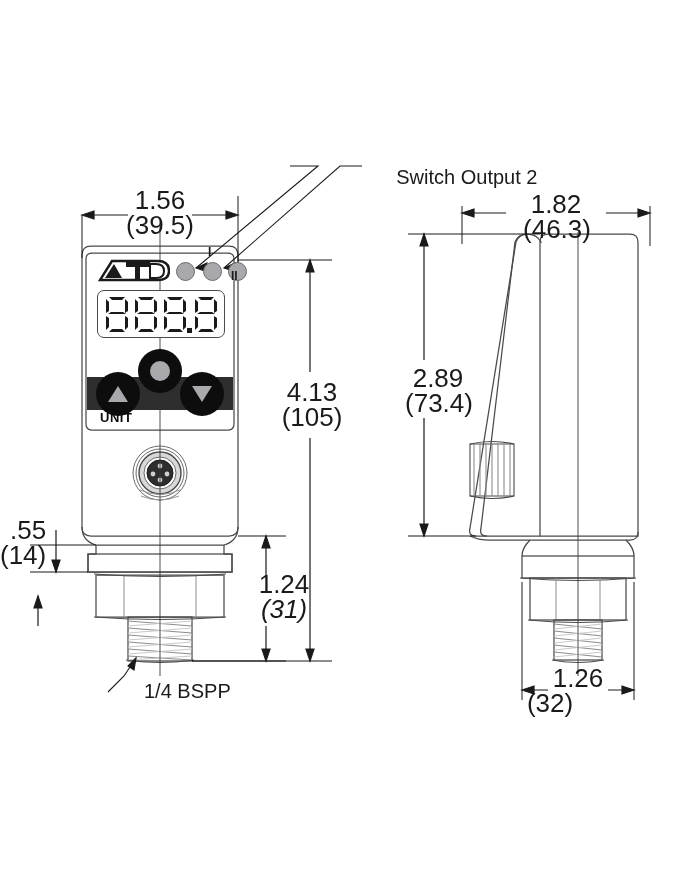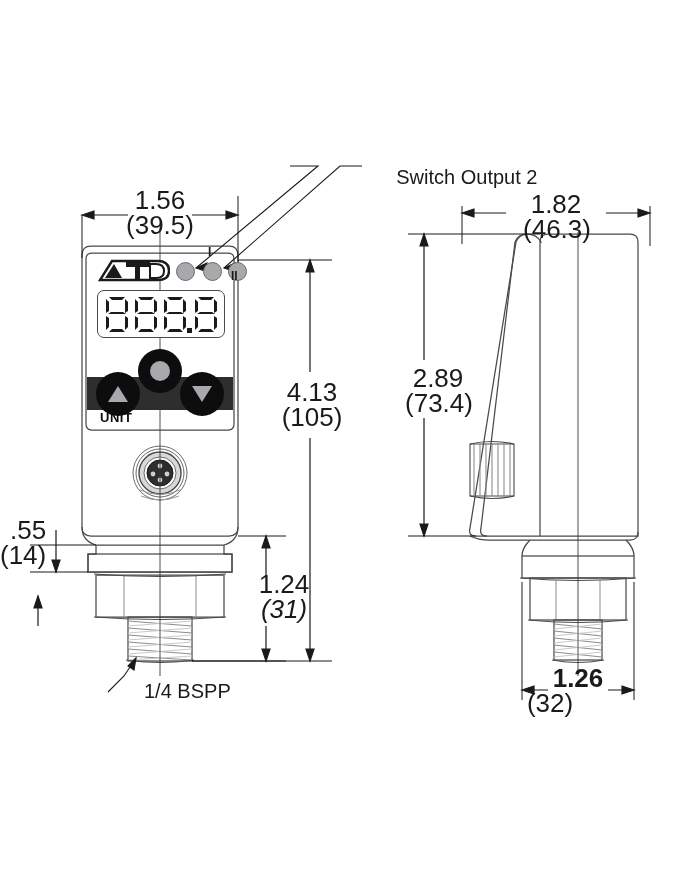--- a/index.html
+++ b/index.html
@@ -279,16 +279,16 @@
 
   <div class="lbl dim" style="left:246px;top:570px;width:76px;">1.24</div>
   <div class="lbl dim" style="left:246px;top:595px;width:76px;font-style:italic;">(31)</div>
 
   <div class="lbl dim" style="left:516px;top:190px;width:80px;">1.82</div>
   <div class="lbl dim" style="left:510px;top:215px;width:94px;">(46.3)</div>
 
   <div class="lbl dim" style="left:396px;top:364px;width:84px;">2.89</div>
   <div class="lbl dim" style="left:390px;top:389px;width:98px;">(73.4)</div>
 
-  <div class="lbl dim" style="left:538px;top:664px;width:80px;font-weight:bold;">1.26</div>
+  <div class="lbl dim" style="left:538px;top:664px;width:80px;">1.26</div>
   <div class="lbl dim" style="left:512px;top:689px;width:76px;">(32)</div>
 
 </div>
 
 </body></html>

